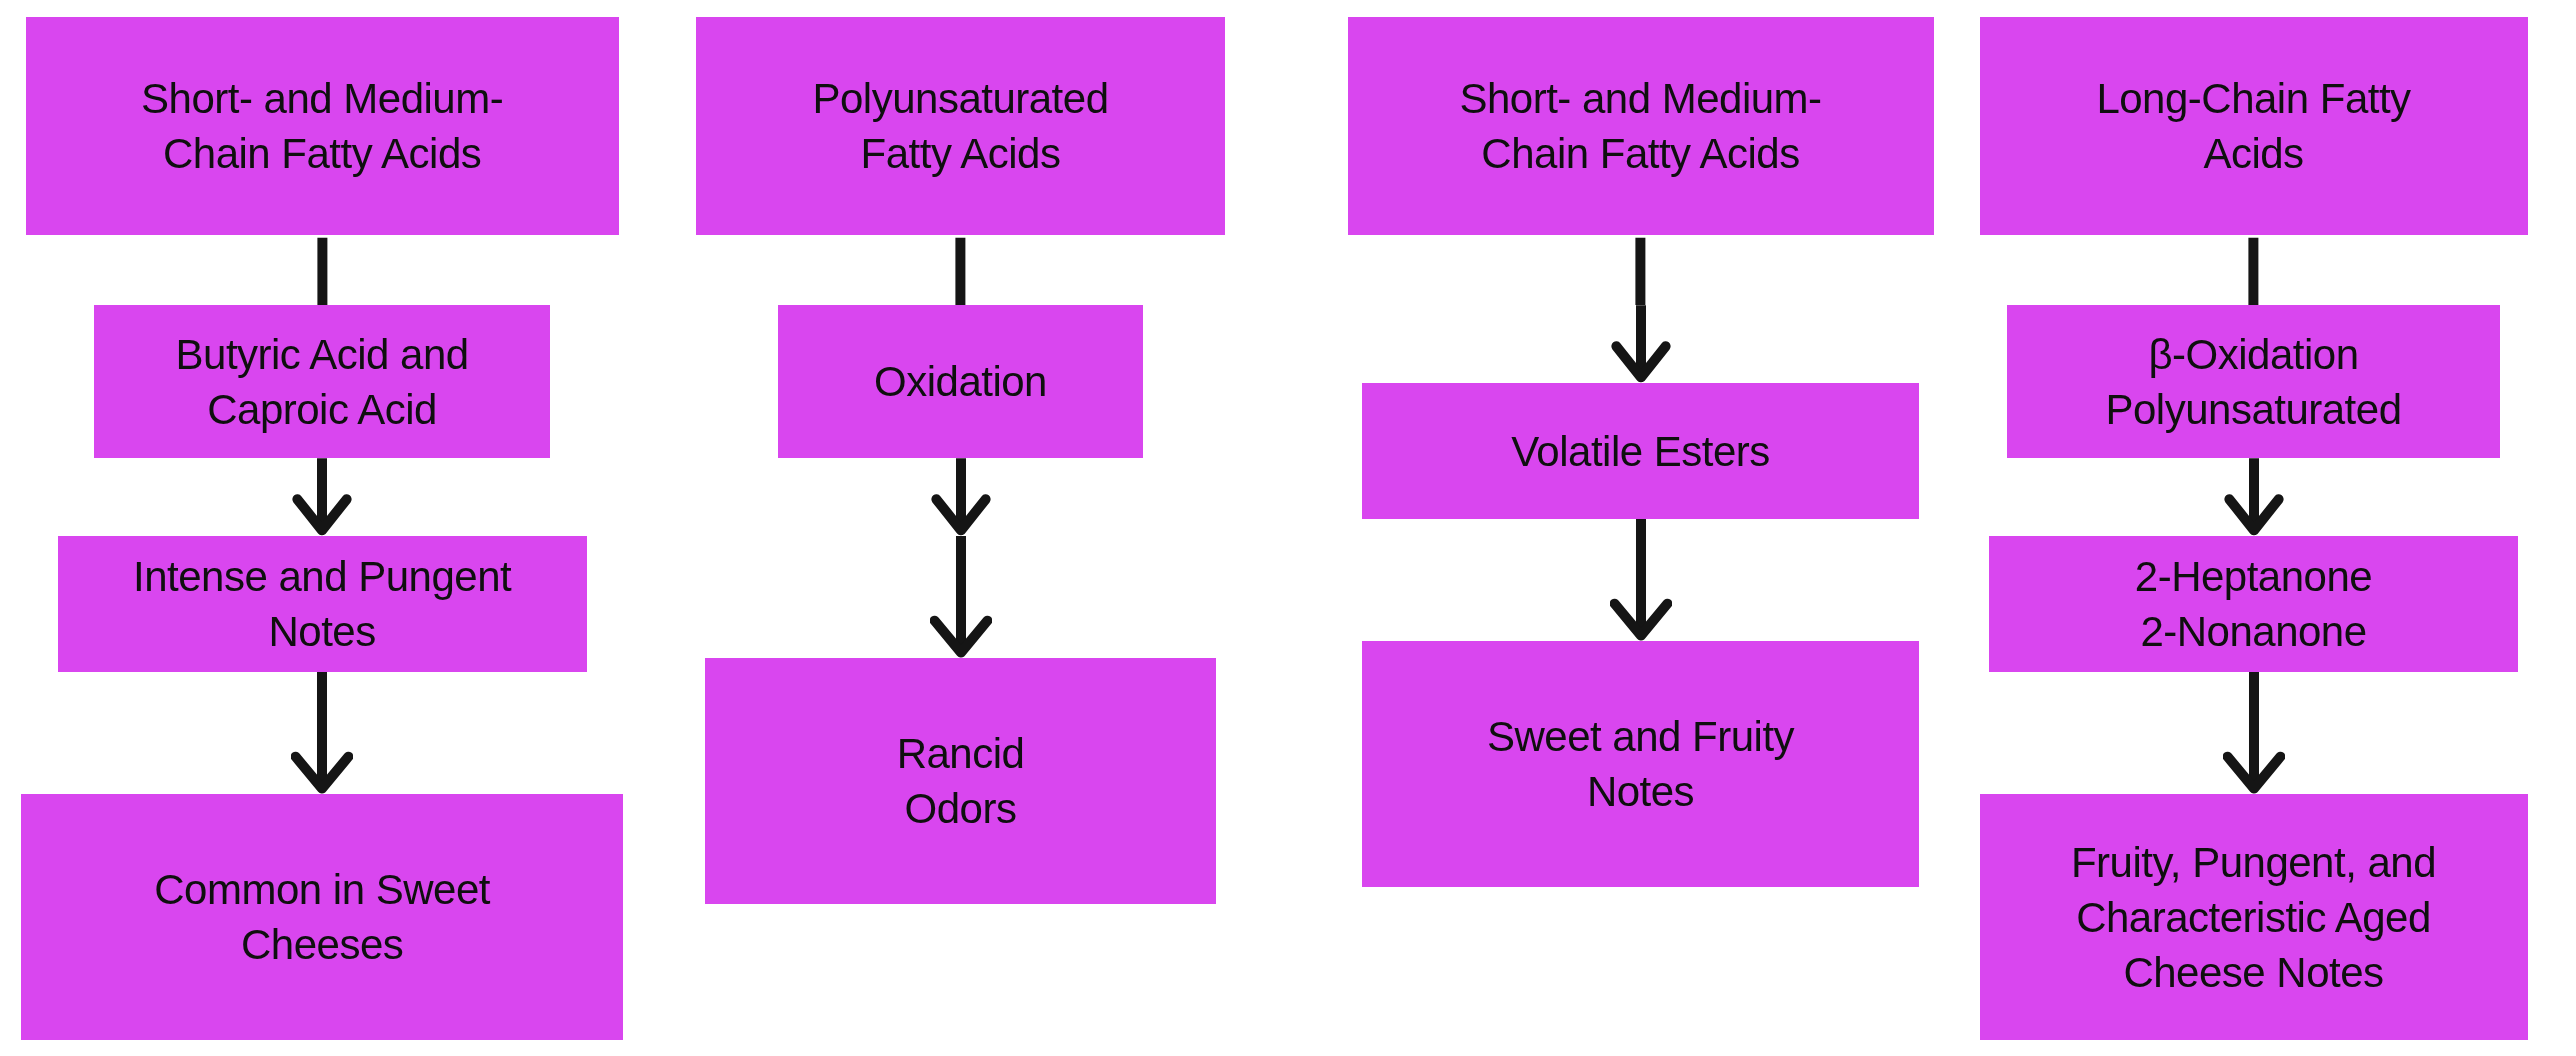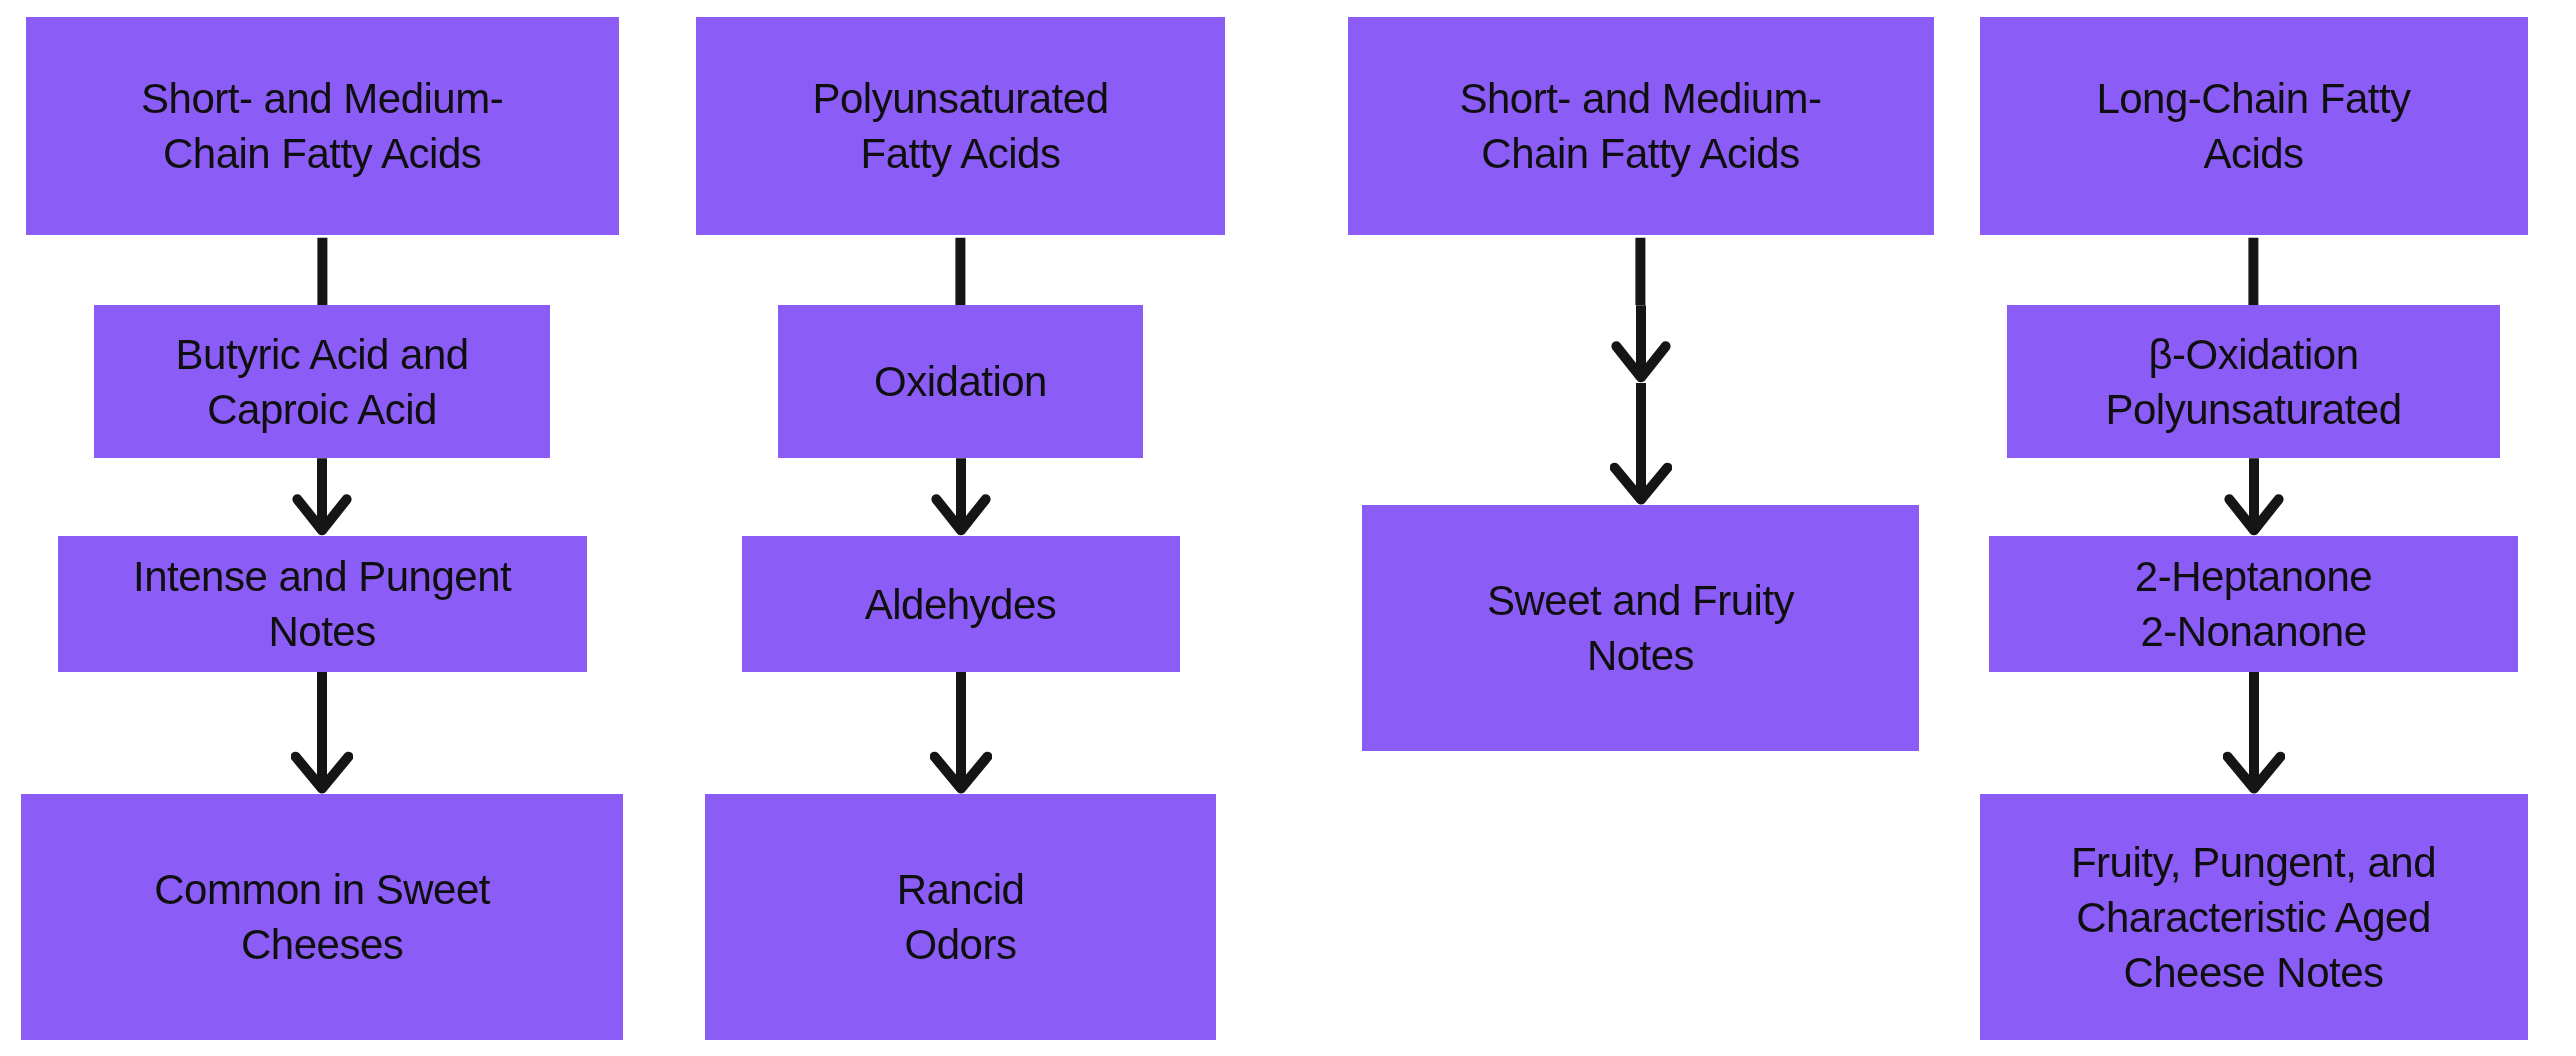--- a/index.html
+++ b/index.html
@@ -26,21 +26,21 @@
     display: flex;
     flex-direction: column;
     align-items: center;
   }
   .col-1 { left: -6.4px; }
   .col-2 { left: 632px; }
   .col-3 { left: 1312px; }
   .col-4 { left: 1925px; }
 
   .box {
-    background: #8b5cf6;
+    background: #d946ef;
     color: #0f0f0f;
     display: flex;
     align-items: center;
     justify-content: center;
     text-align: center;
     white-space: pre-line;
     font-size: 42px;
     line-height: 55px;
     letter-spacing: -0.5px;
     flex: 0 0 auto;
@@ -96,39 +96,39 @@
     <div class="box row-1" style="width:529px">Polyunsaturated
 Fatty Acids</div>
     <svg class="connector" width="12.8" height="70" viewBox="0 0 14 77">
         <line x1="7" y1="3" x2="7" y2="77"></line>
       </svg>
     <div class="box row-2" style="width:365px">Oxidation</div>
     <svg class="connector" width="62" height="78" viewBox="0 0 68 85">
         <line x1="34" y1="0" x2="34" y2="76"></line>
         <polyline points="7,45 34,79 61,45"></polyline>
       </svg>
-    <div class="box row-3" style="width:438px">Aldehydes</div>
     <svg class="connector" width="62" height="122" viewBox="0 0 68 134">
         <line x1="34" y1="0" x2="34" y2="125"></line>
         <polyline points="5,93 34,128 63,93"></polyline>
       </svg>
     <div class="box row-4" style="width:511px">Rancid
 Odors</div>
   </div>
 
   <div class="column col-3">
     <div class="box row-1" style="width:586px">Short- and Medium-
 Chain Fatty Acids</div>
     <svg class="connector" width="12.8" height="70" viewBox="0 0 14 77">
         <line x1="7" y1="3" x2="7" y2="77"></line>
       </svg>
     <svg class="connector" width="62" height="78" viewBox="0 0 68 85">
         <line x1="34" y1="0" x2="34" y2="76"></line>
         <polyline points="7,45 34,79 61,45"></polyline>
       </svg>
+    <div class="box row-3" style="width:557px">Volatile Esters</div>
     <svg class="connector" width="62" height="122" viewBox="0 0 68 134">
         <line x1="34" y1="0" x2="34" y2="125"></line>
         <polyline points="5,93 34,128 63,93"></polyline>
       </svg>
     <div class="box row-4" style="width:557px">Sweet and Fruity
 Notes</div>
   </div>
 
   <div class="column col-4">
     <div class="box row-1" style="width:548px">Long-Chain Fatty

